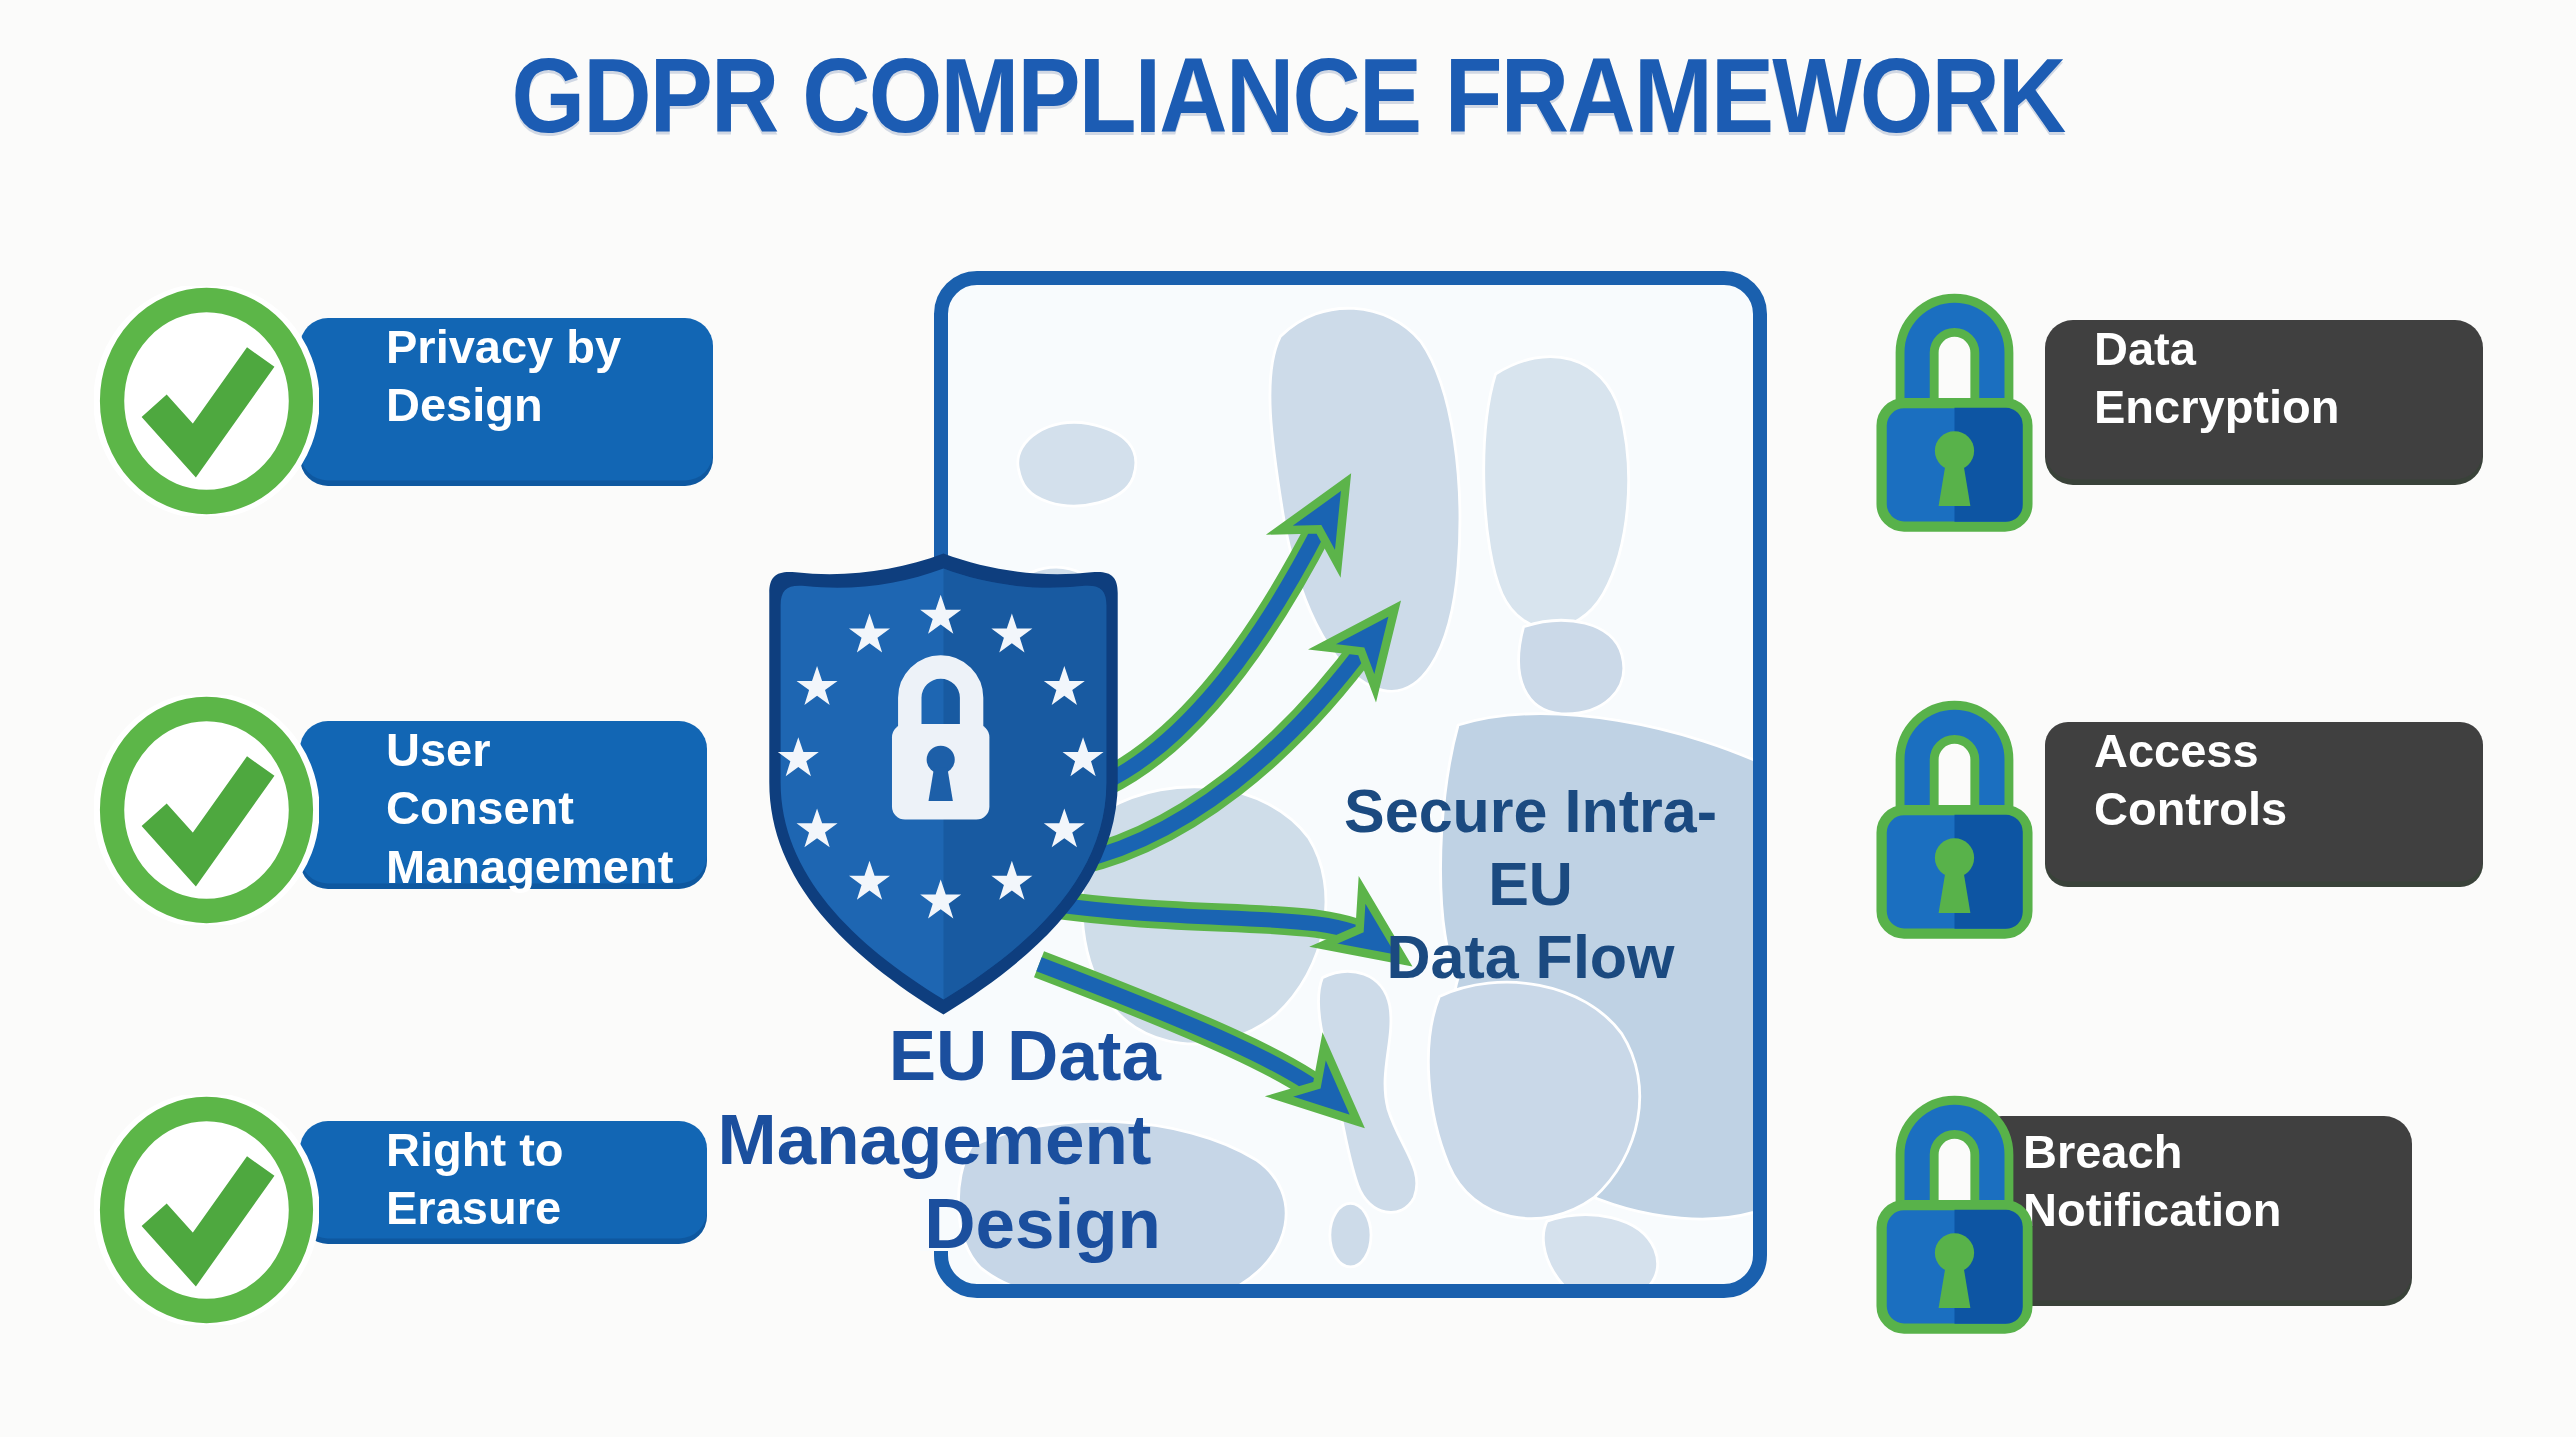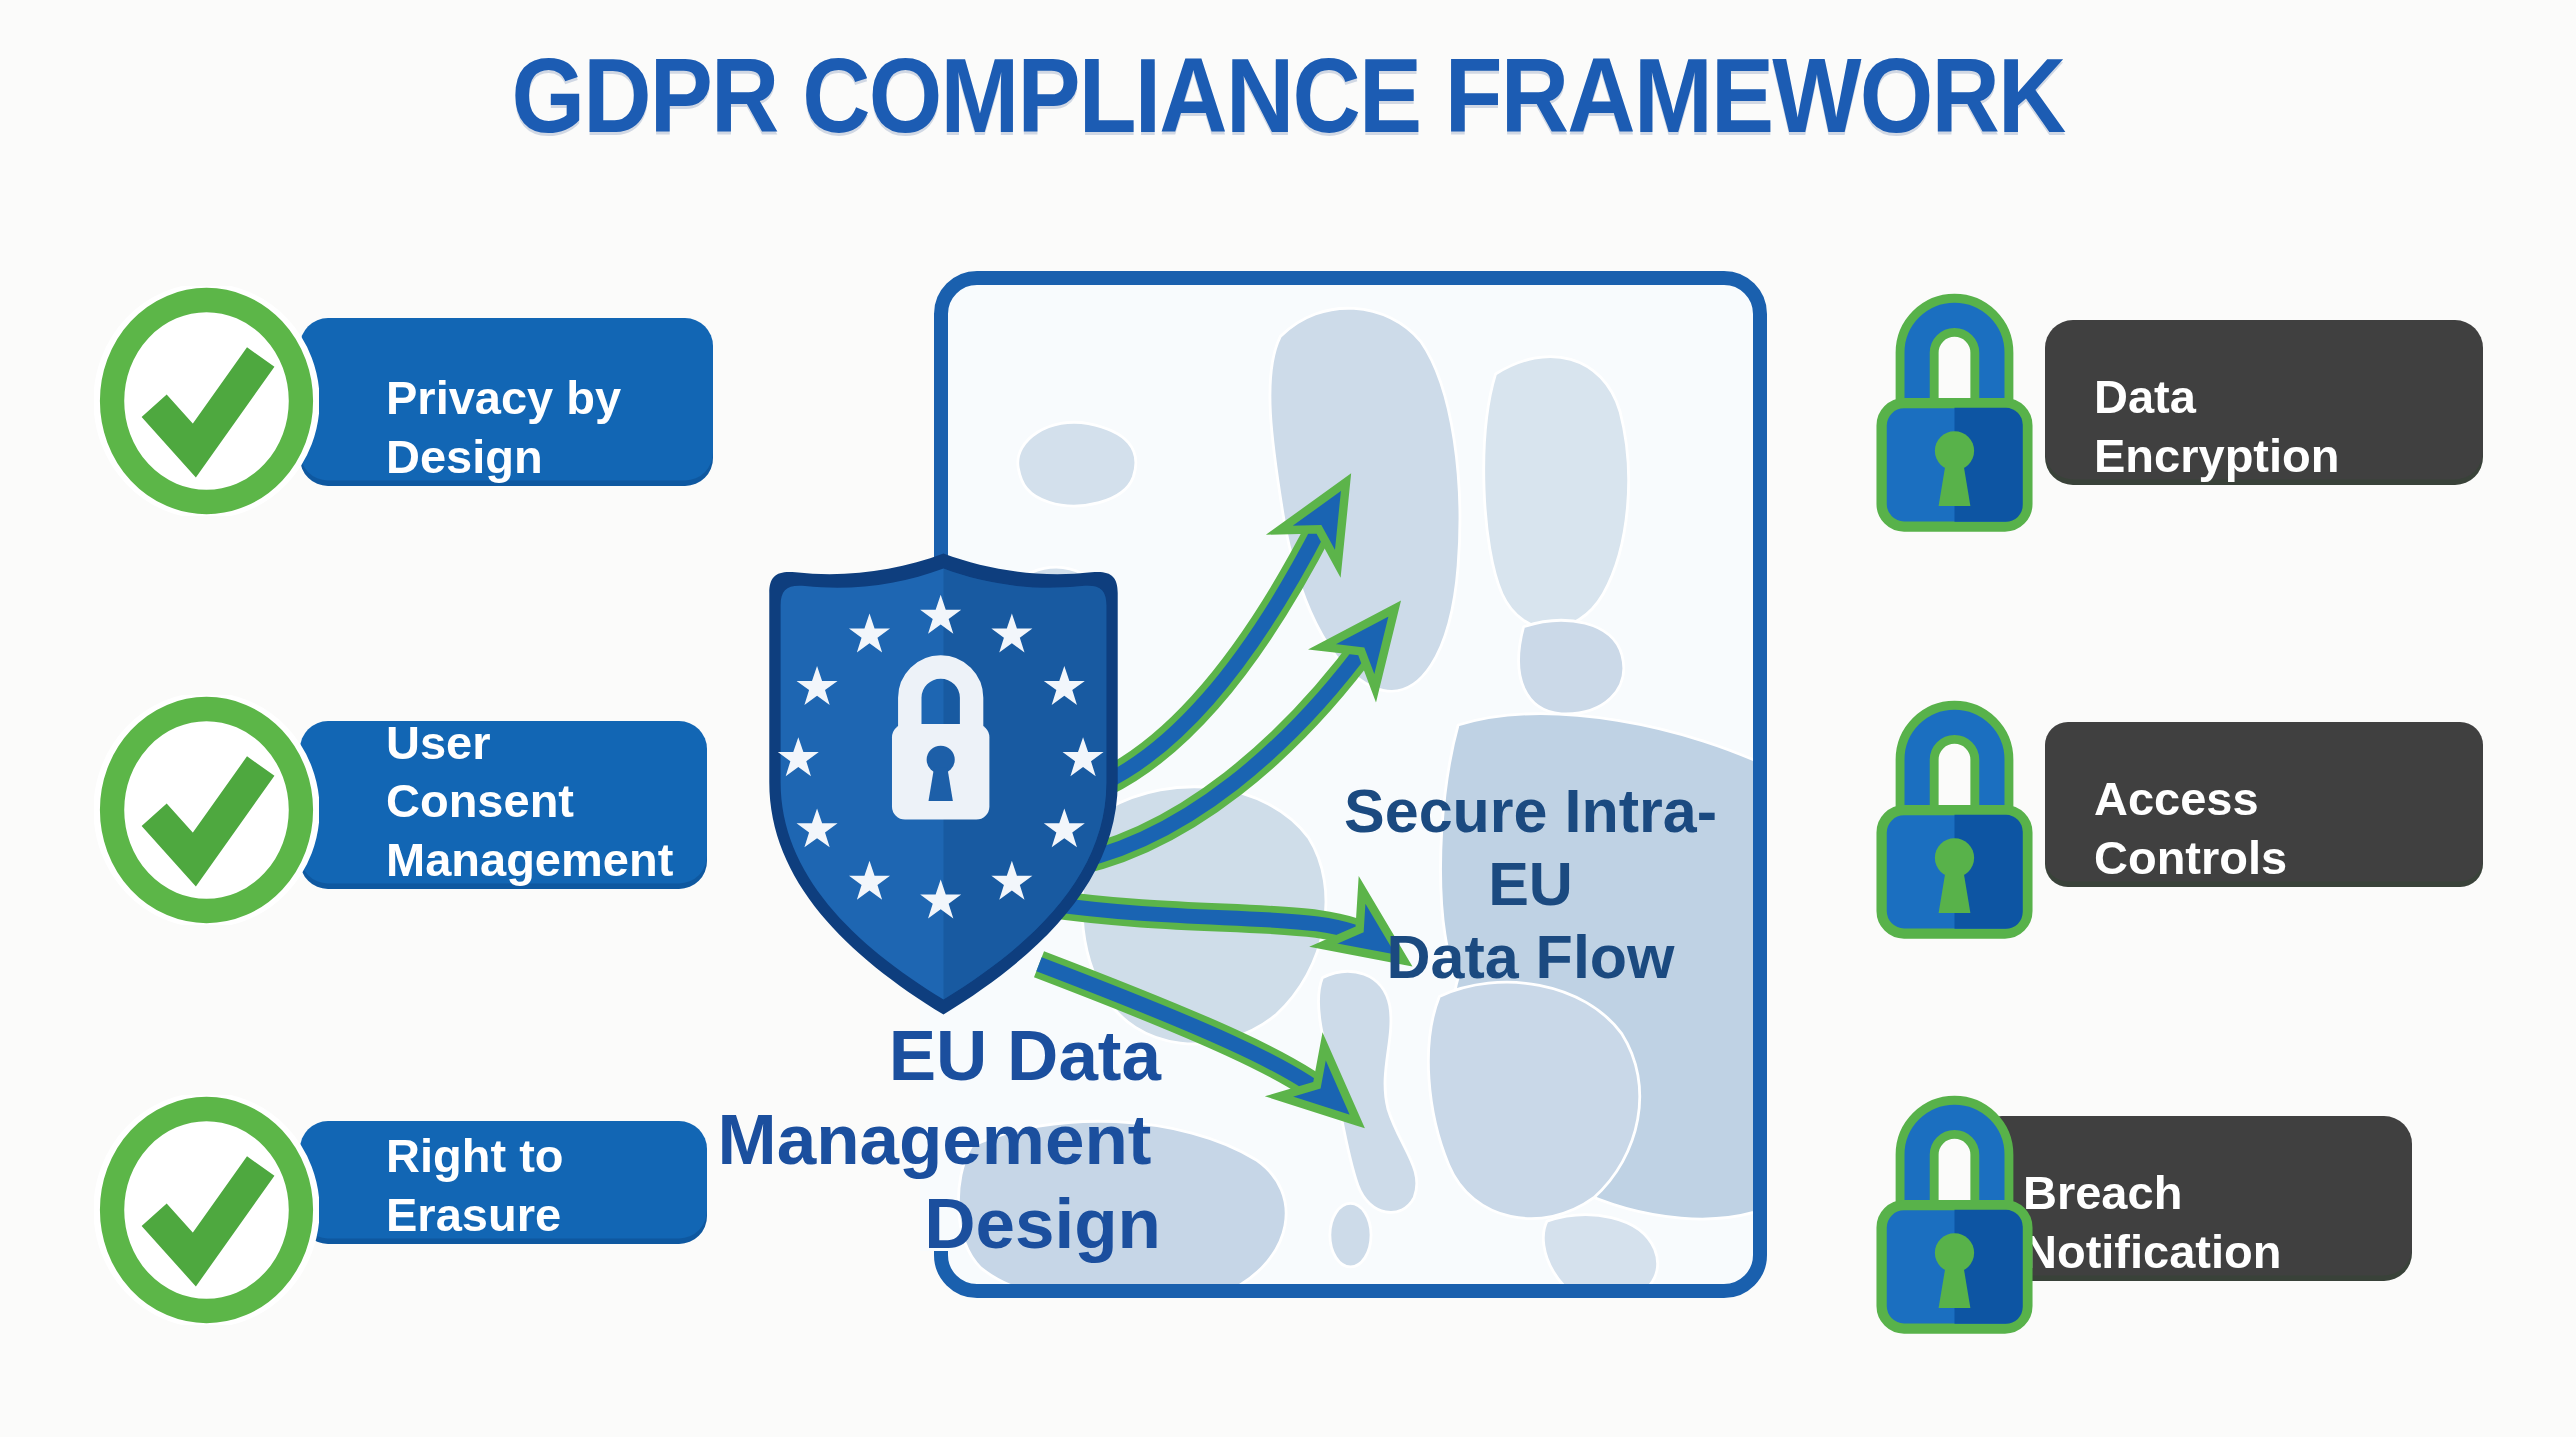--- a/index.html
+++ b/index.html
@@ -21,21 +21,21 @@
 
   
   .eu-box{
     position:absolute;left:934px;top:271px;width:833px;height:1027px;
     border:14px solid #1a60ae;border-radius:43px;background:#f8fbfd;
     box-sizing:border-box;overflow:hidden;
   }
 
   
   .badge{
-    position:absolute;display:flex;align-items:flex-end;box-sizing:border-box;
+    position:absolute;display:flex;align-items:flex-start;box-sizing:border-box;
     color:#ffffff;font-weight:bold;font-size:47px;line-height:1.24;
     border-radius:28px;
   }
   .badge-blue{background:#1266b4;box-shadow:inset 0 -5.6px 0 rgba(0,30,70,.18);}
   .badge-green{background:#404040;box-shadow:inset 0 -5.6px 0 rgba(20,80,20,.15);}
 
   
   .shield-caption{
     position:absolute;left:721px;top:1014px;width:440px;text-align:right;
     font-size:71px;font-weight:bold;color:#1b4f9e;line-height:1.18;
@@ -242,21 +242,21 @@
         </clipPath>
       </defs>
     <path d="M 48,168 L 48,96 A 40,40 0 0 1 128,96 L 128,168" stroke="#58b24a" stroke-width="46" fill="none"></path>
     <path d="M 48,168 L 48,96 A 40,40 0 0 1 128,96 L 128,168" stroke="#1b6fc0" stroke-width="27" fill="none"></path>
     <rect x="10" y="150" width="156" height="132" rx="24" fill="#1b6fc0" stroke="#58b24a" stroke-width="11"></rect>
     <rect x="88" y="150" width="78" height="132" fill="#0d55a3" clip-path="url(#bclip2)"></rect>
     <circle cx="88" cy="201" r="21" fill="#58b24a"></circle>
     <path d="M 79,212 L 97,212 L 105,260 L 71,260 Z" fill="#58b24a"></path>
   </svg>
 
-  <div class="badge badge-green" style="left:1974px;top:1116px;width:438px;height:165px;padding:0 37px 0 49px;">
+  <div class="badge badge-green" style="left:1974px;top:1116px;width:438px;height:190px;padding:7px 37px 0 49px;">
     <span>Breach Notification</span>
   </div>
   <svg class="abs" style="left:1872px;top:1065px;" width="165" height="271" viewBox="0 0 176 290">
     <defs>
         <clipPath id="bclip3">
           <rect x="15" y="155" width="146" height="122" rx="18"></rect>
         </clipPath>
       </defs>
     <path d="M 48,168 L 48,96 A 40,40 0 0 1 128,96 L 128,168" stroke="#58b24a" stroke-width="46" fill="none"></path>
     <path d="M 48,168 L 48,96 A 40,40 0 0 1 128,96 L 128,168" stroke="#1b6fc0" stroke-width="27" fill="none"></path>

